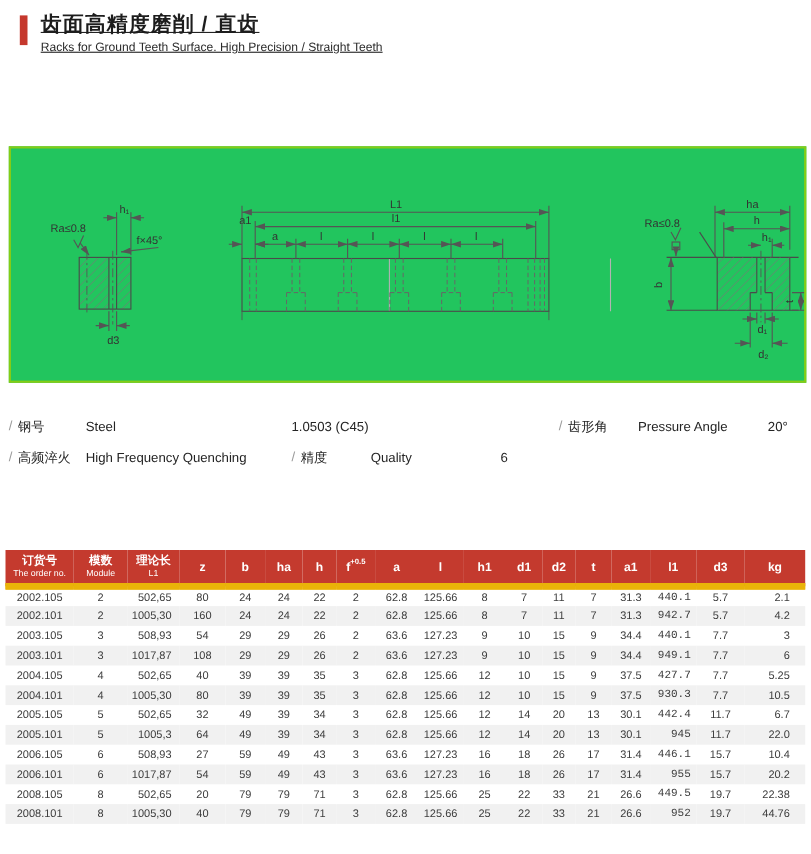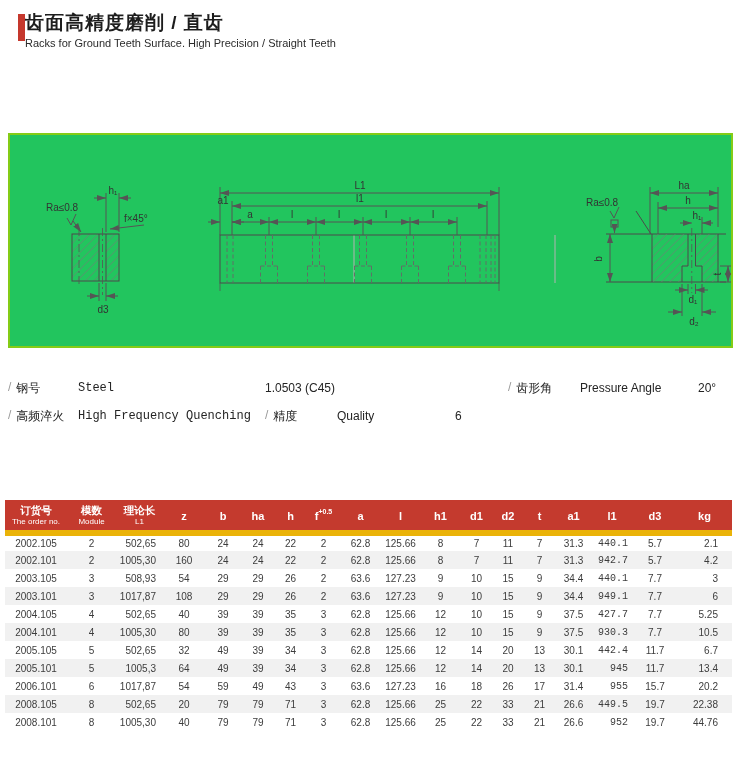--- a/index.html
+++ b/index.html
@@ -3,41 +3,41 @@
 <meta charset="utf-8">
 <style>
   html,body{margin:0;padding:0;}
   body{
     width:737px;height:776px;position:relative;background:#ffffff;
     font-family:"Liberation Sans","DejaVu Sans",sans-serif;color:#222;overflow:hidden;
   }
   
   .page-header{position:absolute;top:12px;left:18px;display:flex;align-items:flex-start;}
   .accent-bar{width:7px;height:27px;margin-top:2px;background:#c5382d;}
-  .title-block{}
+  .title-block{margin-left:12px;text-decoration:underline;}
   .title-zh{font-size:19px;font-weight:bold;color:#1d1d1d;line-height:22px;letter-spacing:1px;}
   .title-en{font-size:11px;color:#2b2b2b;margin-top:3px;line-height:13px;}
   
   .drawbox{
     position:absolute;top:133px;left:8px;width:721px;height:211px;
     border:2px solid #84cc16;background:#22c55e;
   }
   .drawbox svg{display:block;}
   .dline{stroke:#4a4a4a;stroke-width:1;fill:none;}
   .dimline{stroke:#555;stroke-width:1;fill:none;}
   .cline{stroke:#555;stroke-width:0.8;fill:none;stroke-dasharray:8 3 2 3;}
   .hidline{stroke:#666;stroke-width:0.9;fill:none;stroke-dasharray:4 2.5;}
   .divline{stroke:#b3b3b3;stroke-width:1;}
   .dtext{font-family:"Liberation Sans","DejaVu Sans",sans-serif;font-size:10px;fill:#333;}
   
   .specs{position:absolute;top:374px;left:8px;width:721px;}
   .spec-row{display:flex;align-items:center;height:28px;font-size:12px;color:#242424;}
   .sp-slash{color:#9a9a9a;margin-right:5px;}
   .sp-zh{width:70px;display:flex;}
-  .sp-en{width:187px;font-family:Liberation Mono, monospace;}
+  .sp-en{width:187px;}
   .sp-val{width:243px;}
   .sp-zh2{width:72px;display:flex;}
   .sp-en2{width:118px;}
   .sp-val2{flex:1;}
   
   .tablewrap{position:absolute;top:500px;left:5px;width:727px;}
   table{border-collapse:collapse;table-layout:fixed;width:727px;}
   thead tr{height:33px;border-bottom:6px solid #eab308;}
   th{color:#fff;font-weight:normal;padding:0;vertical-align:middle;text-align:center;}
   .th-zh{font-size:10.5px;line-height:12px;font-weight:bold;}
@@ -484,21 +484,41 @@
           <td>3</td>
           <td>62.8</td>
           <td>125.66</td>
           <td>12</td>
           <td>14</td>
           <td>20</td>
           <td>13</td>
           <td>30.1</td>
           <td>945</td>
           <td>11.7</td>
-          <td>13.4</td>
+          <td>22.0</td>
+        </tr>
+        <tr>
+          <td>2006.105</td>
+          <td>6</td>
+          <td>508,93</td>
+          <td>27</td>
+          <td>59</td>
+          <td>49</td>
+          <td>43</td>
+          <td>3</td>
+          <td>63.6</td>
+          <td>127.23</td>
+          <td>16</td>
+          <td>18</td>
+          <td>26</td>
+          <td>17</td>
+          <td>31.4</td>
+          <td>446.1</td>
+          <td>15.7</td>
+          <td>10.4</td>
         </tr>
         <tr>
           <td>2006.101</td>
           <td>6</td>
           <td>1017,87</td>
           <td>54</td>
           <td>59</td>
           <td>49</td>
           <td>43</td>
           <td>3</td>

